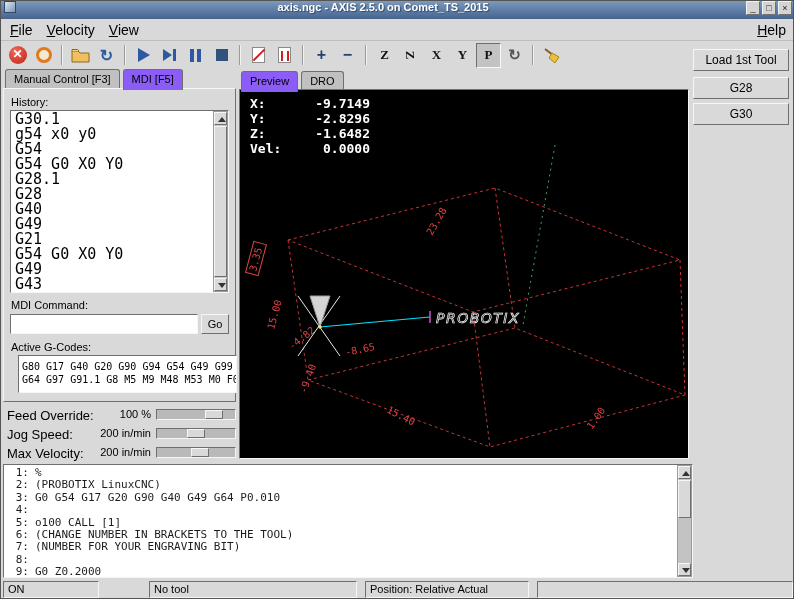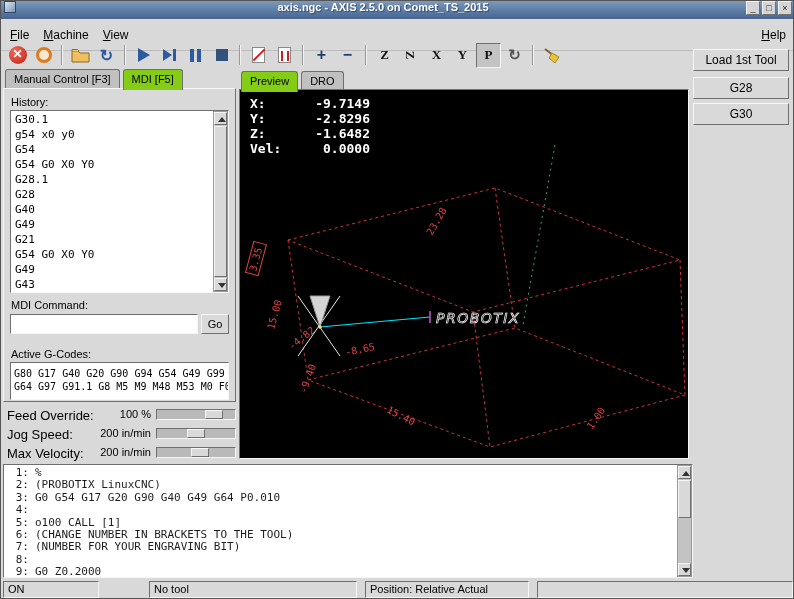--- a/index.html
+++ b/index.html
@@ -16,22 +16,22 @@
     background:linear-gradient(180deg,#7e99ba 0%, #5b7ca6 55%, #49648d 100%);
     display:flex; padding:0 3px; }
   .title-icon { width:12px; height:12px; background:linear-gradient(135deg,#dfe7f0,#7c96b5); border:1px solid #2e4768; margin-right:4px; }
   .title-text { flex:1; text-align:center; color:#fff; font-size:11px; font-weight:bold;
     text-shadow:1px 1px 1px #33496b; white-space:nowrap; overflow:hidden; }
   .win-btns { display:flex; gap:2px; }
   .wbtn { width:14px; height:14px; background:#d4d4d4; border:1px solid; border-color:#f2f2f2 #6f6f6f #6f6f6f #f2f2f2;
     font-size:9px; line-height:12px; text-align:center; color:#222; cursor:default; }
 
   
-  .menubar { position:absolute; left:0; top:18px; width:794px; height:32px; background:#d9d9d9;
-    border-bottom:1px solid #bdbdbd; display:flex; align-items:center; font-size:12px; padding:0 2px; }
+  .menubar { position:absolute; left:0; top:18px; width:794px; height:22px; background:#d9d9d9;
+    border-bottom:1px solid #bdbdbd; display:flex; align-items:center; font-size:14px; padding:0 2px; }
   .mi { display:inline-block; padding:3px 7px; color:#000; }
   .mi::first-letter { text-decoration:underline; }
   .mi.help { margin-left:auto; }
 
   
   .toolbar { position:absolute; left:0; top:40px; width:690px; height:28px; display:flex; align-items:center; padding:0 4px; gap:1px; }
   .tb { width:25px; height:25px; display:flex; align-items:center; justify-content:center; border:1px solid transparent; position:relative; }
   .tb.pressed { border-color:#6f6f6f #f6f6f6 #f6f6f6 #6f6f6f; background:#c3c3c3; }
   .tsep { width:2px; height:20px; border-left:1px solid #9a9a9a; border-right:1px solid #f2f2f2; margin:0 4px; }
   .ic-estop { width:18px; height:18px; border-radius:50%; background:radial-gradient(circle at 35% 30%,#f06a5a,#c01f14); color:#fff;
@@ -55,39 +55,39 @@
   .ic-rotate { font-size:15px; font-weight:bold; color:#555; }
 
   
   .rbtn { position:absolute; left:692px; width:96px; height:22px; font-size:12px; color:#000;
     display:flex; align-items:center; justify-content:center; }
 
   
   .ltabs { position:absolute; left:4px; top:68px; height:20px; display:flex; }
   .tab { font-size:11px; padding:3px 8px 2px; border:1px solid #6f6f6f; border-bottom:none;
     border-radius:3px 3px 0 0; background:#c0c0c0; margin-right:3px; color:#000; }
-  .tab.active { background:#84cc16; position:relative; z-index:3; height:21px; }
+  .tab.active { background:#8b5cf6; position:relative; z-index:3; height:21px; }
   .lpane { position:absolute; left:2px; top:87px; width:233px; height:314px; z-index:2; padding:5px 6px; }
   .small-label { font-size:11px; color:#000; margin:2px 0 2px 1px; }
   .histbox { position:relative; width:219px; height:183px; background:#fff; }
   .histlist { position:absolute; left:1px; top:1px; right:16px; bottom:1px; overflow:hidden;
-    font-family:"DejaVu Sans Mono", monospace; font-size:11px; line-height:15px; color:#000; padding-left:3px; }
+    font-family:"DejaVu Sans Mono", monospace; font-size:15px; line-height:15px; color:#000; padding-left:3px; }
   .vsb { position:absolute; right:0; top:0; bottom:0; width:15px; background:#c3c3c3; border:1px solid #9a9a9a; }
   .vsb .arr { position:absolute; left:0; width:13px; height:13px; background:#d9d9d9;
     border:1px solid; border-color:#f6f6f6 #6f6f6f #6f6f6f #f6f6f6; }
   .vsb .arr.up { top:0; } .vsb .arr.down { bottom:0; }
   .vsb .tri { position:absolute; left:3px; width:0; height:0; }
   .vsb .up .tri { top:4px; border-left:4px solid transparent; border-right:4px solid transparent; border-bottom:5px solid #333; }
   .vsb .down .tri { top:4px; border-left:4px solid transparent; border-right:4px solid transparent; border-top:5px solid #333; }
   .vsb .thumb { position:absolute; left:0; width:13px; background:#d9d9d9; border:1px solid; border-color:#f6f6f6 #6f6f6f #6f6f6f #f6f6f6; }
   .mdirow { display:flex; margin-top:3px; align-items:center; }
   .mdi-input { width:188px; height:20px; background:#fff; font-family:"DejaVu Sans Mono", monospace; font-size:11px; padding:0 3px; outline:none; }
   .go-btn { width:28px; height:20px; margin-left:3px; font-size:11px; display:flex; align-items:center; justify-content:center; }
   .agbox { width:219px; height:38px; background:#fff; font-family:"DejaVu Sans Mono", monospace; font-size:10px;
-    line-height:13px; color:#000; padding:4px 2px 0 3px; white-space:nowrap; overflow:hidden; }
+    line-height:13px; color:#000; padding:4px 2px 0 3px; white-space:nowrap; overflow:hidden;margin-left:8px; }
 
   
   .sliders { position:absolute; left:2px; top:404px; width:234px; height:58px; }
   .srow { position:relative; height:19px; }
   .srow .slab { position:absolute; left:4px; top:3px; font-size:13px; color:#000; }
   .srow .sval { position:absolute; left:80px; width:68px; top:3px; font-size:11px; text-align:right; color:#000; }
   .strough { position:absolute; left:153px; top:4px; width:80px; height:11px; background:#b9b9b9;
     border:1px solid; border-color:#6f6f6f #f6f6f6 #f6f6f6 #6f6f6f; }
   .sthumb { position:absolute; top:0; width:18px; height:9px; background:#d9d9d9;
     border:1px solid; border-color:#f6f6f6 #6f6f6f #6f6f6f #f6f6f6; }
@@ -125,21 +125,21 @@
     <span class="title-text">axis.ngc - AXIS 2.5.0 on Comet_TS_2015</span>
     <span class="win-btns">
       <span class="wbtn">_</span>
       <span class="wbtn">□</span>
       <span class="wbtn">×</span>
     </span>
   </div>
 
   <div class="menubar">
     <span class="mi">File</span>
-    <span class="mi">Machine</span>
+    <span class="mi">Velocity</span>
     <span class="mi">View</span>
     <span class="mi help">Help</span>
   </div>
 
   <div class="toolbar">
     <span class="tb">
         <span class="ic-estop">✕</span>
       </span>
     <span class="tb">
         <span class="ic-power"></span>
@@ -253,21 +253,21 @@
         <div class="arr down">
             <span class="tri"></span>
           </div>
       </div>
     </div>
     <div class="small-label" style="margin-top:6px;">MDI Command:</div>
     <div class="mdirow">
       <input class="mdi-input sunken" type="text" value="" style="">
       <span class="go-btn raised">Go</span>
     </div>
-    <div class="small-label" style="margin-top:14px;">Active G-Codes:</div>
+    <div class="small-label" style="margin-top:7px;">Active G-Codes:</div>
     <div class="agbox sunken">
       <div>G80 G17 G40 G20 G90 G94 G54 G49 G99</div>
       <div>G64 G97 G91.1 G8 M5 M9 M48 M53 M0 F0</div>
     </div>
   </div>
 
   <div class="sliders">
     <div class="srow">
       <span class="slab">Feed Override:</span>
       <span class="sval">100 %</span>

